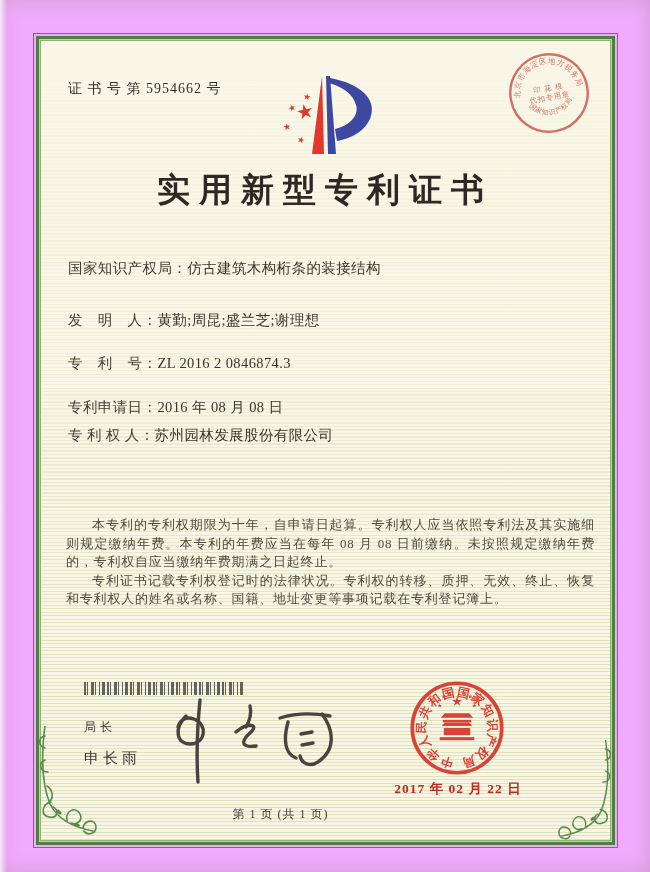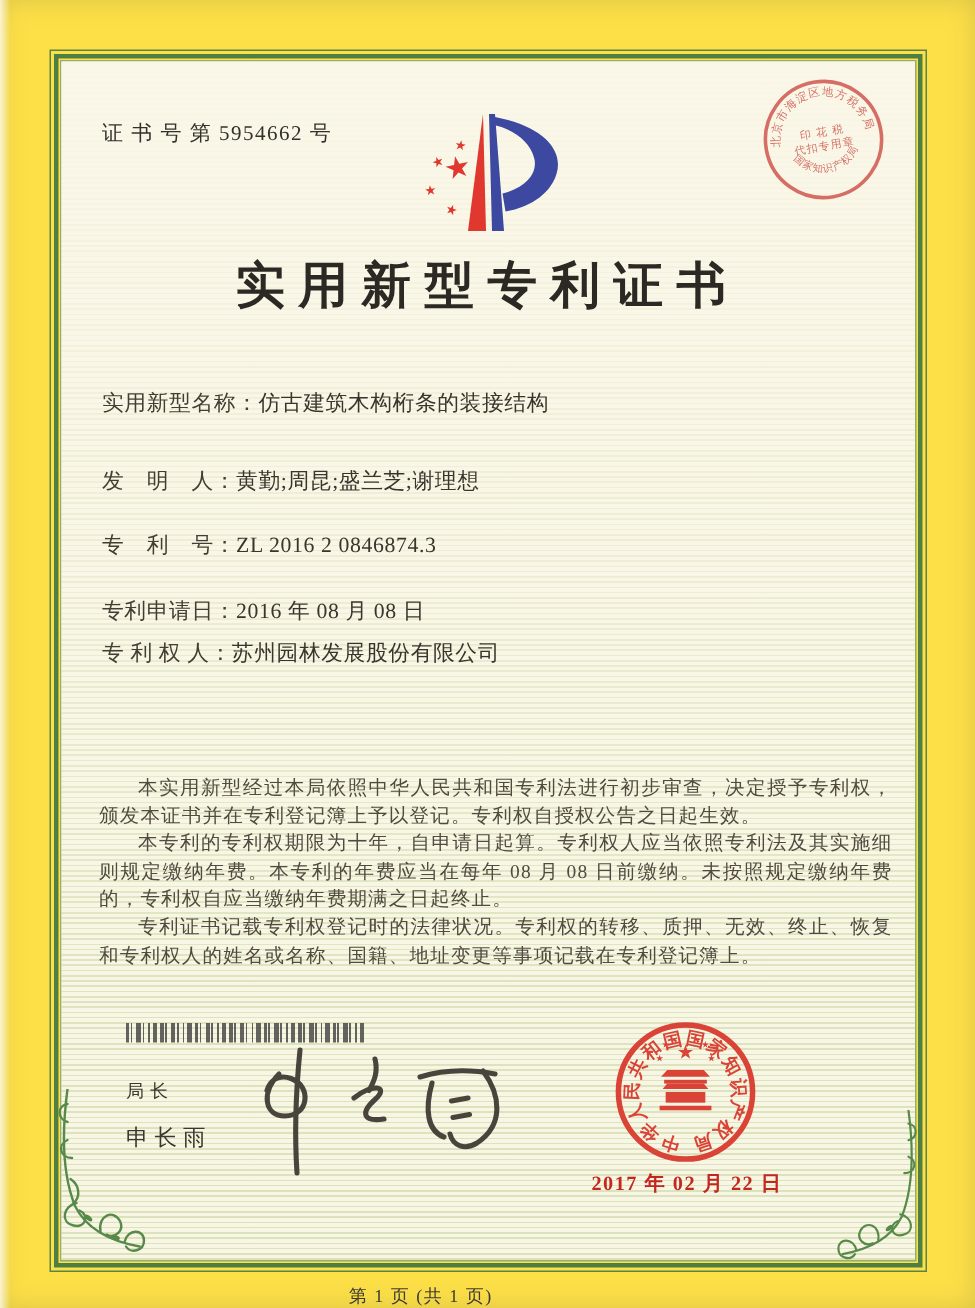--- a/index.html
+++ b/index.html
@@ -1,18 +1,18 @@
 <!DOCTYPE html>
 <html><head>
 <meta charset="utf-8">
 <style>
   html,body{margin:0;padding:0;background:#ddd6c2;}
   .page{
     position:relative; width:650px; height:872px; margin:0 auto;
-    background:#fde047;
+    background:#f0abfc;
     box-shadow:inset 0 0 18px rgba(120,110,80,.25);
     overflow:hidden;
     font-family:"Liberation Serif","DejaVu Serif",serif;
     color:#3c372f;
   }
   .scan-edge{position:absolute;left:0;top:0;bottom:0;width:7px;background:linear-gradient(90deg,rgba(255,255,255,.75),rgba(255,255,255,0));}
   .frame{position:absolute;left:33px;top:33px;right:32px;bottom:24px;border:1px solid #5a8449;padding:2px;}
   .frame2{width:100%;height:100%;border:3px solid #4e7f42;box-sizing:border-box;padding:1px;}
   .frame3{width:100%;height:100%;border:1px solid #93ad72;box-sizing:border-box;}
   .inner-bg{
@@ -39,21 +39,21 @@
       #3a3a3a 11px 12px, transparent 12px 15px,
       #3a3a3a 15px 16px, transparent 16px 18px,
       #3a3a3a 18px 21px, transparent 21px 23px);
   }
   .signoff-title{left:84px;top:719px;font-size:12px;letter-spacing:4px;color:#3b362e;}
   .signoff-name{left:84px;top:749px;font-size:15px;letter-spacing:4px;color:#3b362e;}
   .signature{left:138px;top:686px;}
   .seal{left:396px;top:667px;opacity:.95;}
   .seal-date{left:392px;top:780px;width:132px;text-align:center;font-size:13.5px;letter-spacing:1px;color:#c3271d;font-weight:600;}
   .tax-stamp{left:506px;top:50px;transform:rotate(-10deg);opacity:.85;}
-  .footer{left:33px;width:495px;top:856px;text-align:center;font-size:12px;color:#3e3a33;letter-spacing:1px;}
+  .footer{left:33px;width:495px;top:806px;text-align:center;font-size:12px;color:#3e3a33;letter-spacing:1px;}
   .ornament{color:#578a4a;}
 </style>
 </head>
 <body>
 
 <div class="page">
   <div class="scan-edge"></div>
 
   <div class="frame">
     <div class="frame2">
@@ -100,37 +100,36 @@
     <use href="#star" transform="translate(49,40) scale(8) rotate(-12)" fill="#e0372e"></use>
     <use href="#star" transform="translate(51,25) scale(3.6) rotate(10)" fill="#e0372e"></use>
     <use href="#star" transform="translate(36,36) scale(3.6) rotate(-20)" fill="#e0372e"></use>
     <use href="#star" transform="translate(31,55) scale(3.6) rotate(-8)" fill="#e0372e"></use>
     <use href="#star" transform="translate(45,68) scale(3.6) rotate(18)" fill="#e0372e"></use>
   </svg>
 
   <div class="abs title">实用新型专利证书</div>
 
   <div class="abs field" style="top:259px;">
-    <span class="lab">实用新型名称：</span><span class="val">仿古建筑木构桁条的装接结构</span>
+    <span class="lab">国家知识产权局：</span><span class="val">仿古建筑木构桁条的装接结构</span>
   </div>
   <div class="abs field" style="top:311px;">
     <span class="lab">发　明　人：</span><span class="val">黄勤;周昆;盛兰芝;谢理想</span>
   </div>
   <div class="abs field" style="top:354px;">
     <span class="lab">专　利　号：</span><span class="val">ZL 2016 2 0846874.3</span>
   </div>
   <div class="abs field" style="top:398px;text-align:center;">
     <span class="lab">专利申请日：</span><span class="val">2016 年 08 月 08 日</span>
   </div>
   <div class="abs field" style="top:426px;">
     <span class="lab">专 利 权 人：</span><span class="val">苏州园林发展股份有限公司</span>
   </div>
 
   <div class="abs paras">
-    <p>本实用新型经过本局依照中华人民共和国专利法进行初步审查，决定授予专利权，颁发本证书并在专利登记簿上予以登记。专利权自授权公告之日起生效。</p>
     <p>本专利的专利权期限为十年，自申请日起算。专利权人应当依照专利法及其实施细则规定缴纳年费。本专利的年费应当在每年 08 月 08 日前缴纳。未按照规定缴纳年费的，专利权自应当缴纳年费期满之日起终止。</p>
     <p>专利证书记载专利权登记时的法律状况。专利权的转移、质押、无效、终止、恢复和专利权人的姓名或名称、国籍、地址变更等事项记载在专利登记簿上。</p>
   </div>
 
   <div class="abs barcode"></div>
 
   <div class="abs signoff-title">局长</div>
   <div class="abs signoff-name">申长雨</div>
 
   <svg class="abs signature" width="210" height="105" viewBox="0 0 210 105">

